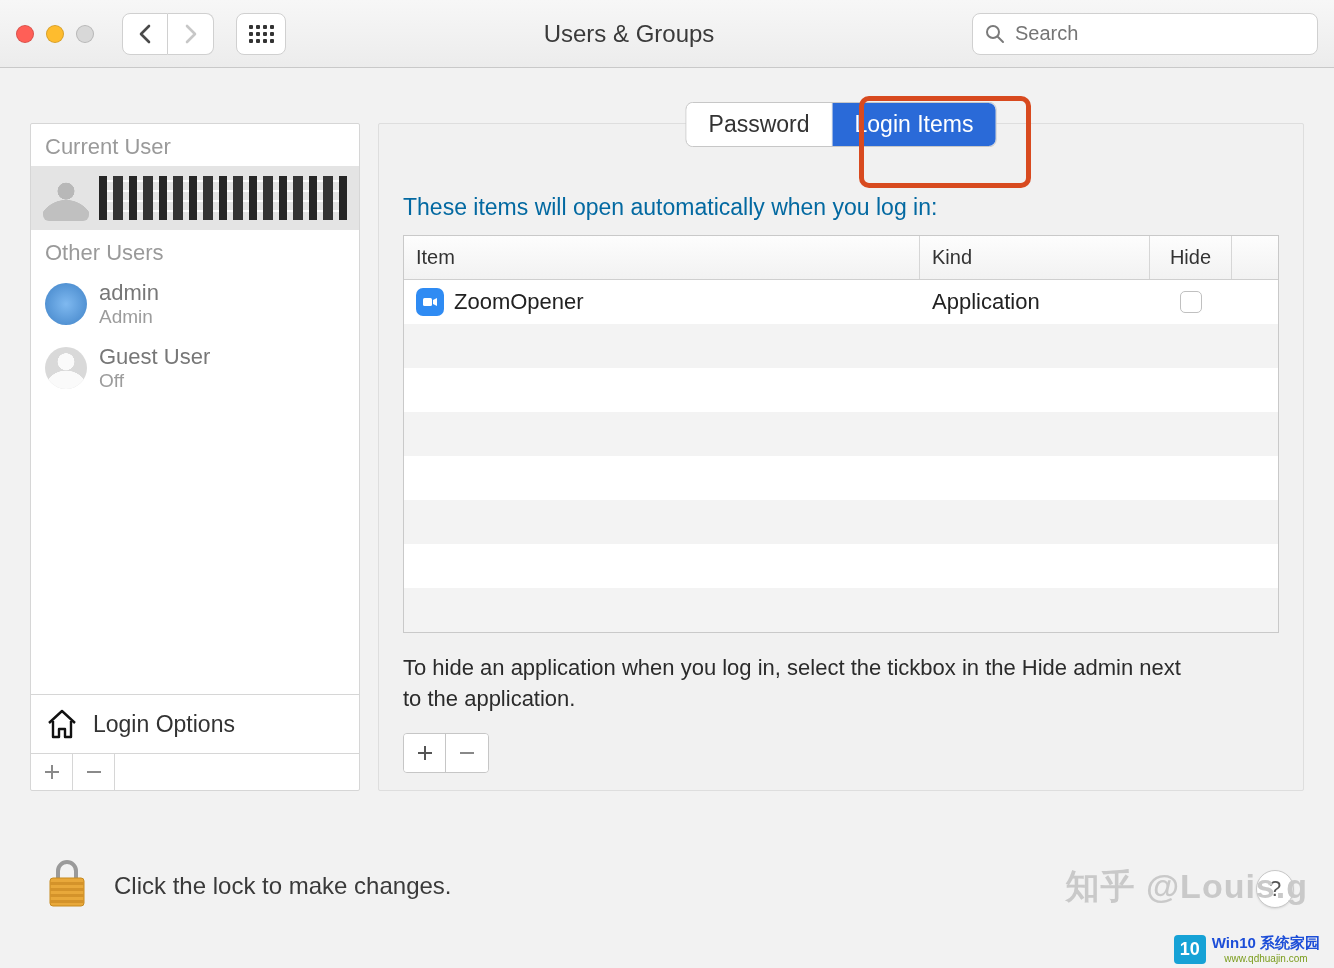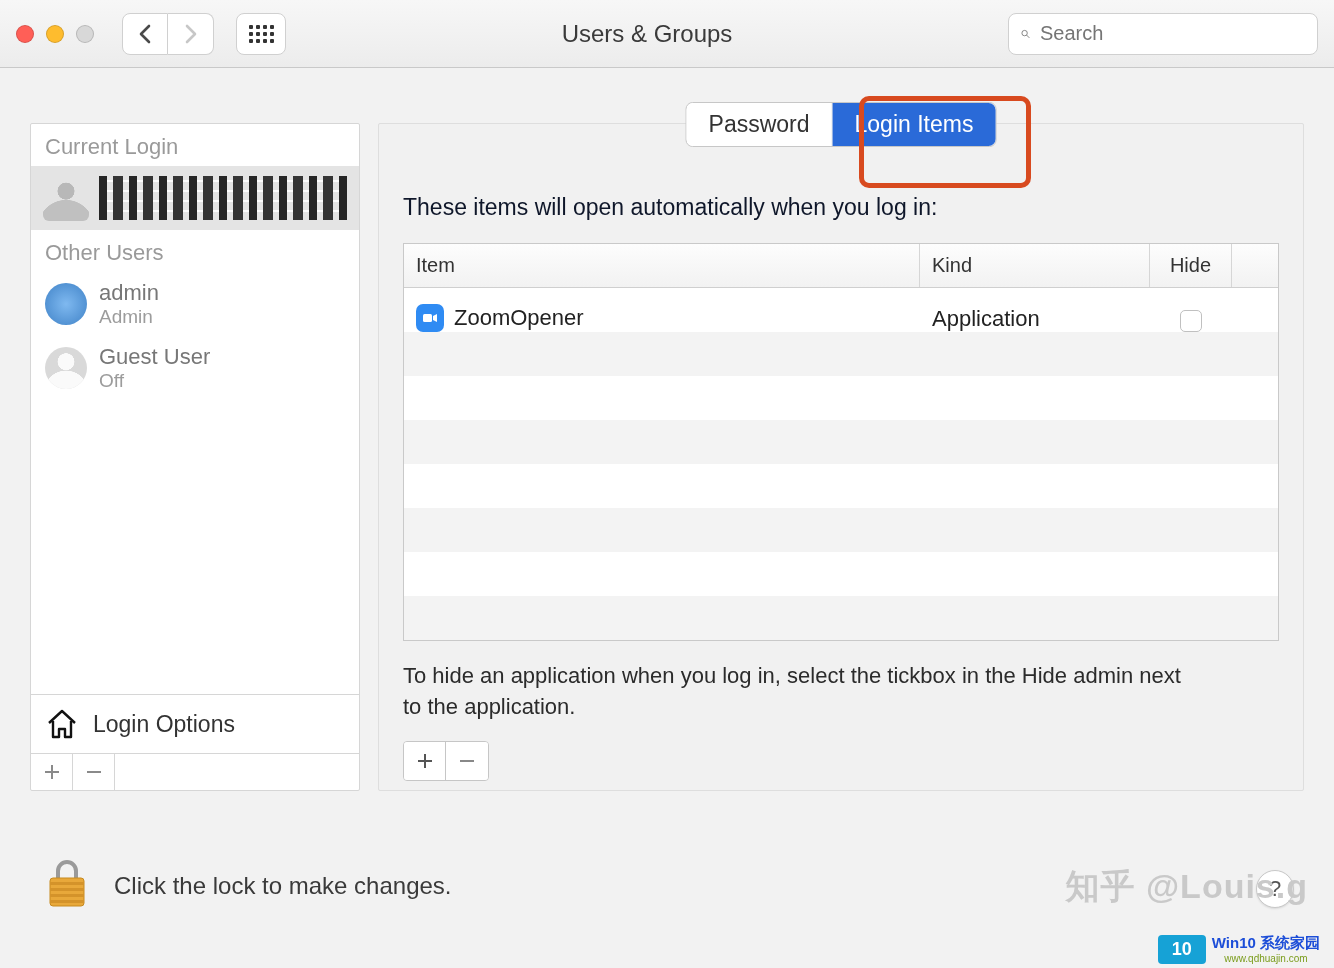--- a/index.html
+++ b/index.html
@@ -14,21 +14,21 @@
   .tl.min   { background:#febc2e; }
   .tl.max   { background:#d8d8d8; }
   .nav-group { display:flex; }
   .nav-btn { width:46px; height:42px; background:#fff; border:1px solid #d0d0d0; display:flex; align-items:center; justify-content:center; color:#505050; font-size:20px; }
   .nav-btn:first-child { border-radius:8px 0 0 8px; }
   .nav-btn:last-child { border-radius:0 8px 8px 0; border-left:none; color:#bbb; }
   .grid-btn { width:50px; height:42px; background:#fff; border:1px solid #d0d0d0; border-radius:8px; display:flex; align-items:center; justify-content:center; margin-left:10px; }
   .grid-glyph { display:grid; grid-template-columns:repeat(4,4px); grid-template-rows:repeat(3,4px); gap:3px; }
   .grid-glyph i { width:4px; height:4px; background:#333; border-radius:1px; }
   .title { flex:1; text-align:center; font-size:24px; color:#3a3a3a; font-weight:500; }
-  .search-wrap { width:310px; height:42px; background:#fff; border:1px solid #d0d0d0; border-radius:8px; display:flex; align-items:center; padding:0 12px; gap:10px; }
+  .search-wrap { width:346px; height:42px; background:#fff; border:1px solid #d0d0d0; border-radius:8px; display:flex; align-items:center; padding:0 12px; gap:10px; }
   .search-wrap input { flex:1; border:none; outline:none; font-size:20px; color:#555; background:transparent; }
   .mag-icon { color:#7a7a7a; }
 
   
   .body { display:flex; gap:18px; padding:55px 30px 0 30px; }
 
   
   .sidebar { width:330px; background:#fff; border:1px solid #d6d6d6; border-radius:2px; display:flex; flex-direction:column; height:668px; }
   .sb-section-label { color:#9a9a9a; font-size:22px; padding:10px 14px 6px; }
   .sb-current { background:#e4e4e4; display:flex; align-items:center; gap:10px; padding:6px 12px; height:64px; }
@@ -54,29 +54,29 @@
 
   
   .main { flex:1; background:#f1f1f1; border:1px solid #dedede; border-radius:2px; padding:0 24px 18px; height:668px; position:relative; }
   .tabbar { position:absolute; top:-22px; left:50%; transform:translateX(-50%); display:flex; border:1px solid #c7c7c7; border-radius:7px; overflow:visible; background:#fff; }
   .tab { padding:8px 22px; font-size:23px; color:#333; background:#fff; }
   .tab.active { background:#2a6ad8; color:#fff; }
   .tab:first-child { border-right:1px solid #c7c7c7; border-radius:7px 0 0 7px; }
   .tab:last-child { border-radius:0 7px 7px 0; }
   .highlight-box { position:absolute; top:-28px; left:50%; transform:translateX(18px); width:172px; height:92px; border:5px solid #d84a1f; border-radius:10px; pointer-events:none; }
 
-  .intro { padding-top:70px; font-size:23px; color:#0f172a; margin-bottom:22px; }
+  .intro { padding-top:70px; font-size:23px; color:#0369a1; margin-bottom:14px; }
   .table { border:1px solid #c9c9c9; background:#fff; height:398px; overflow:hidden; }
   .thead { display:flex; background:linear-gradient(#fdfdfd,#f2f2f2); border-bottom:1px solid #cfcfcf; font-size:20px; color:#333; }
   .th { padding:10px 12px; border-right:1px solid #d6d6d6; }
   .th.item { flex:1 1 auto; }
   .th.kind { width:230px; }
   .th.hide { width:82px; text-align:center; }
   .th.extra { width:46px; border-right:none; }
-  .tbody .tr { display:flex; align-items:flex-end; height:44px; }
+  .tbody .tr { display:flex; align-items:center; height:44px; }
   .tbody .tr:nth-child(even) { background:#f3f3f3; }
   .tbody .tr:nth-child(odd)  { background:#fff; }
   .td { padding:0 12px; font-size:22px; color:#222; }
   .td.item { flex:1; display:flex; align-items:center; gap:10px; }
   .td.kind { width:230px; }
   .td.hide { width:82px; display:flex; justify-content:center; }
   .td.extra { width:46px; }
   .app-icon { width:28px; height:28px; border-radius:7px; background:#2f8bf3; display:flex; align-items:center; justify-content:center; }
   .app-icon svg { width:16px; height:16px; }
   .checkbox { width:22px; height:22px; border:1px solid #c0c0c0; border-radius:5px; background:#fff; }
@@ -87,21 +87,21 @@
 
   
   .lockrow { position:absolute; left:44px; bottom:54px; display:flex; align-items:center; gap:24px; }
   .lock-icon svg { width:46px; height:52px; }
   .lockrow span { font-size:24px; color:#3a3a3a; }
 
   .help-btn { position:absolute; right:40px; bottom:60px; width:38px; height:38px; border-radius:50%; background:#fff; border:1px solid #c8c8c8; display:flex; align-items:center; justify-content:center; font-size:22px; color:#555; box-shadow:0 1px 2px rgba(0,0,0,0.1); }
 
   .watermark { position:absolute; right:26px; bottom:58px; font-size:34px; color:#c9c9c9; font-weight:600; letter-spacing:1px; pointer-events:none; }
   .watermark2 { position:absolute; right:14px; bottom:4px; display:flex; align-items:center; gap:6px; pointer-events:none; }
-  .wm-badge { background:#16a2d6; color:#fff; font-size:18px; font-weight:700; padding:4px 14px; border-radius:4px; }
+  .wm-badge { background:#16a2d6; color:#fff; font-size:18px; font-weight:700; padding:4px 6px; border-radius:4px; }
   .wm-text { font-size:15px; color:#1d4ed8; font-weight:700; }
   .wm-sub { font-size:10px; color:#7a9c1b;text-align:center; }
 </style>
 </head>
 <body>
 
 <div class="window">
 
   <div class="toolbar">
     <div class="traffic-lights">
@@ -143,21 +143,21 @@
           <circle cx="8" cy="8" r="6" fill="none" stroke="#7a7a7a" stroke-width="2"></circle>
           <line x1="13" y1="13" x2="18" y2="18" stroke="#7a7a7a" stroke-width="2" stroke-linecap="round"></line>
         </svg>
       <input type="text" placeholder="Search" style="">
     </div>
   </div>
 
   <div class="body">
 
     <div class="sidebar">
-      <div class="sb-section-label">Current Login</div>
+      <div class="sb-section-label">Current User</div>
       <div class="sb-current">
         <div class="avatar-sil"></div>
         <div class="pixelated"></div>
       </div>
       <div class="sb-section-label">Other Users</div>
 
       <div class="sb-user">
         <div class="avatar admin"></div>
         <div class="names">
           <div class="primary">admin</div>

